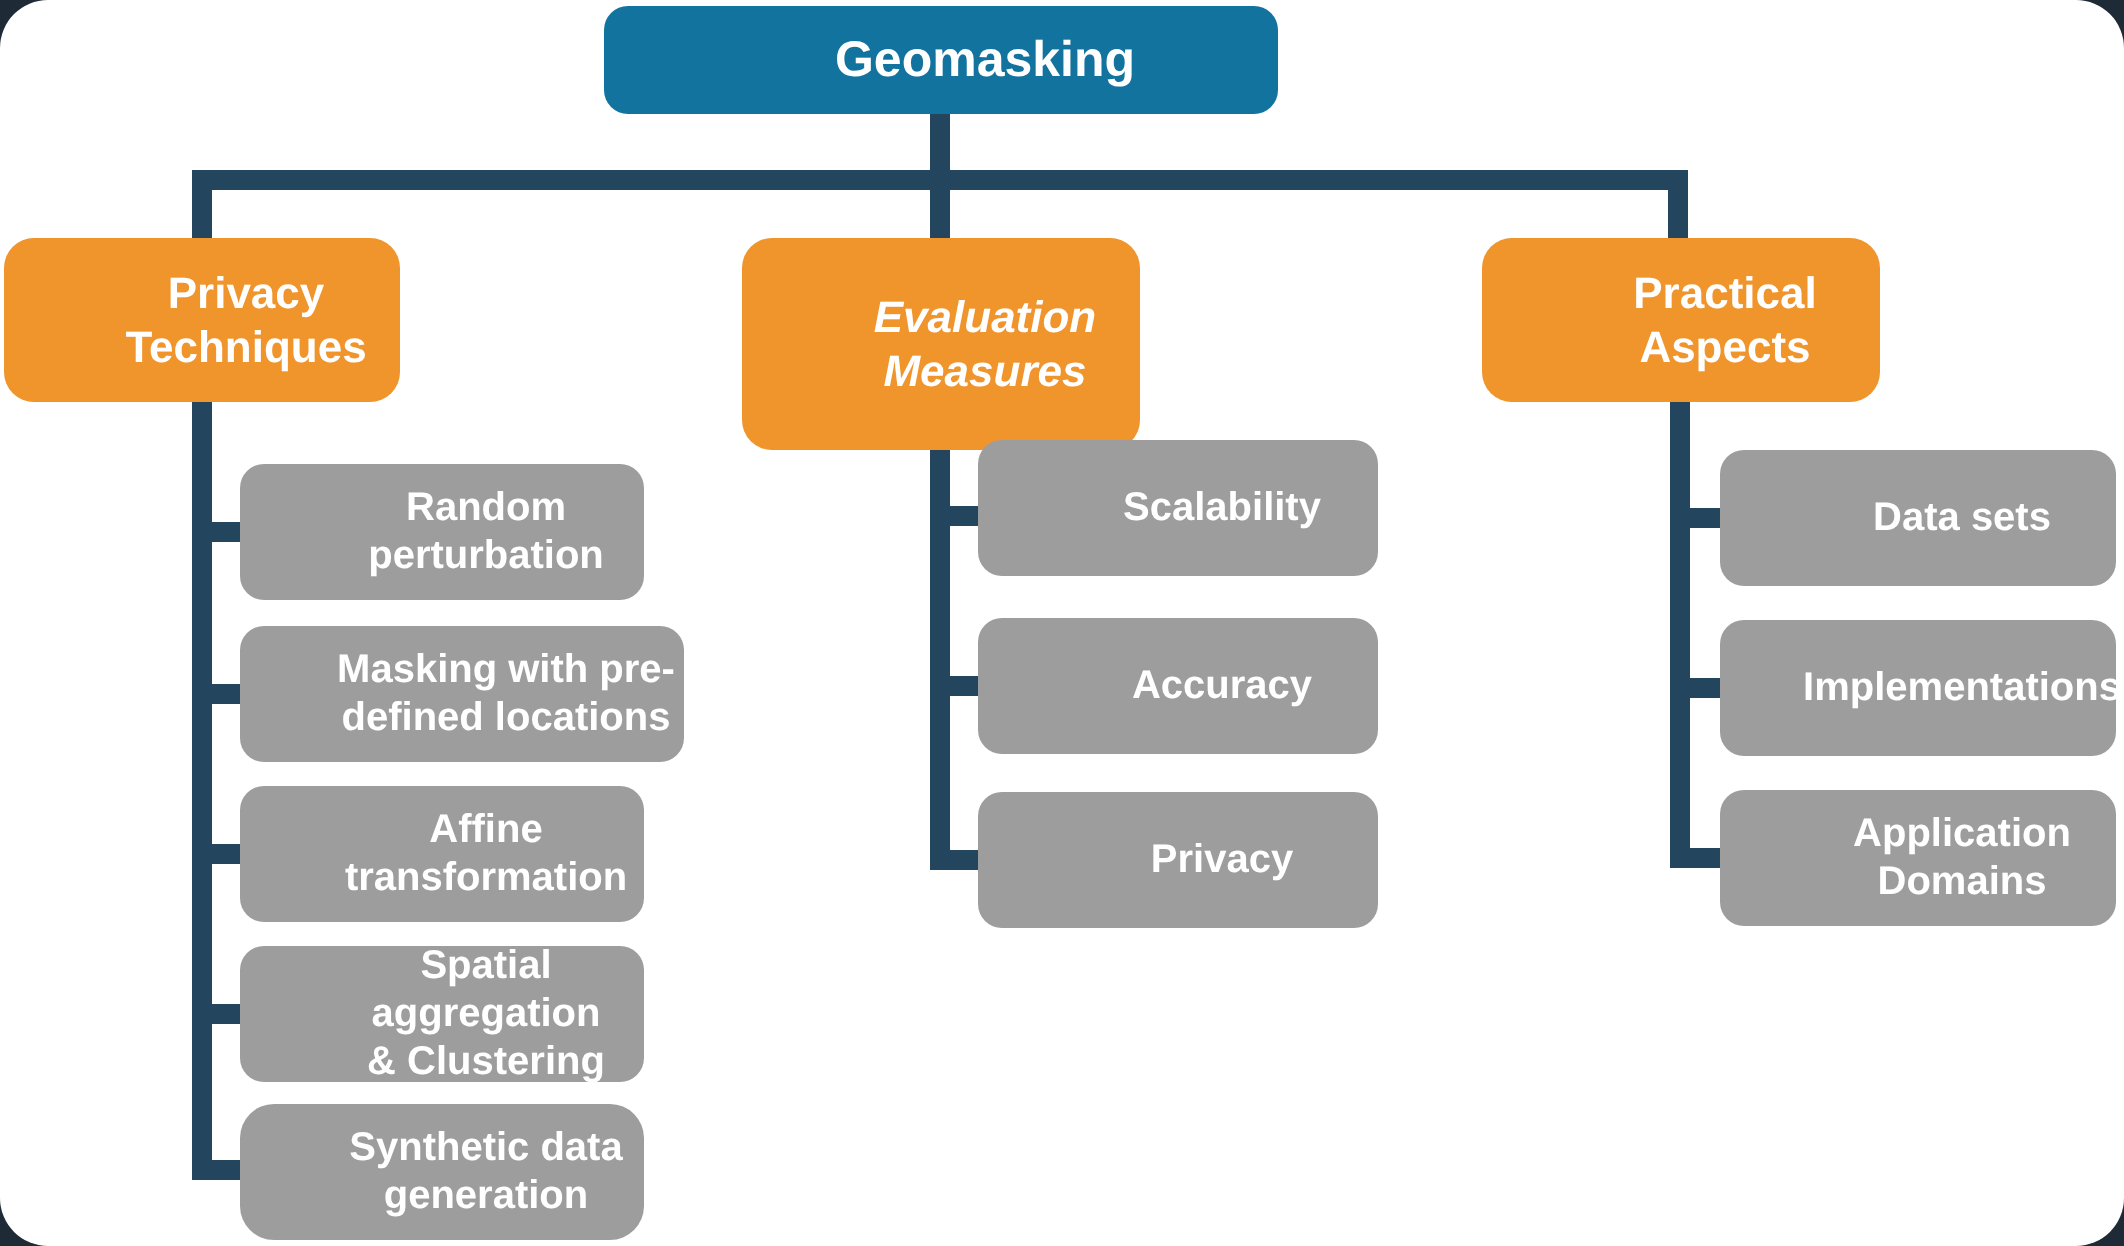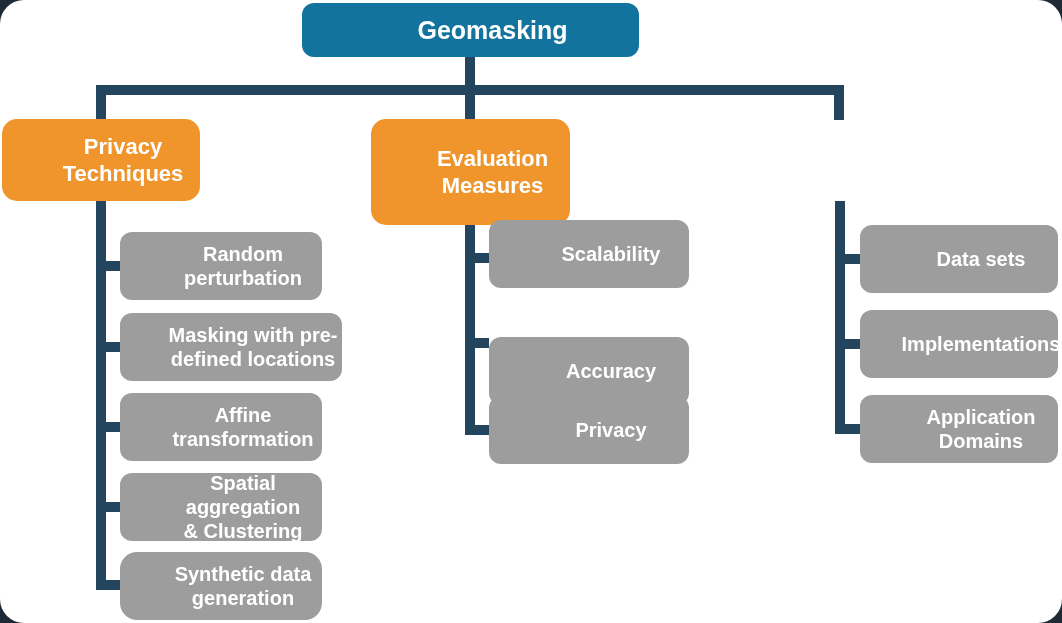--- a/index.html
+++ b/index.html
@@ -92,36 +92,38 @@
 
     <div class="conn" style="left:835px; top:201px; width:10px; height:233px;"></div>
     <div class="conn" style="left:835px; top:254px; width:25px; height:10px;"></div>
     <div class="conn" style="left:835px; top:339px; width:25px; height:10px;"></div>
     <div class="conn" style="left:835px; top:424px; width:25px; height:10px;"></div>
 
     <div class="node root" style="left:302px; top:3px; width:337px; height:54px;">Geomasking</div>
 
     <div class="node branch" style="left:2px; top:119px; width:198px; height:82px;">Privacy
 Techniques</div>
-    <div class="node branch" style="left:371px; top:119px; width:199px; height:106px;">Evaluation
+    <div class="node branch" style="left:371px; top:119px; width:199px; height:106px;font-style:italic;">Evaluation
 Measures</div>
+    <div class="node branch" style="left:741px; top:119px; width:199px; height:82px;">Practical
+Aspects</div>
 
     <div class="node leaf" style="left:120px; top:232px; width:202px; height:68px;">Random
 perturbation</div>
     <div class="node leaf" style="left:120px; top:313px; width:222px; height:68px;">Masking with pre-
 defined locations</div>
     <div class="node leaf" style="left:120px; top:393px; width:202px; height:68px;">Affine
 transformation</div>
     <div class="node leaf" style="left:120px; top:473px; width:202px; height:68px;">Spatial aggregation
 &amp; Clustering</div>
     <div class="node leaf" style="left:120px; top:552px; width:202px; height:68px;border-radius:17px;">Synthetic data
 generation</div>
 
     <div class="node leaf" style="left:489px; top:220px; width:200px; height:68px;">Scalability</div>
-    <div class="node leaf" style="left:489px; top:309px; width:200px; height:68px;margin-top:28px;">Accuracy</div>
+    <div class="node leaf" style="left:489px; top:309px; width:200px; height:68px;">Accuracy</div>
     <div class="node leaf" style="left:489px; top:396px; width:200px; height:68px;">Privacy</div>
 
     <div class="node leaf" style="left:860px; top:225px; width:198px; height:68px;">Data sets</div>
     <div class="node leaf" style="left:860px; top:310px; width:198px; height:68px;">Implementations</div>
     <div class="node leaf" style="left:860px; top:395px; width:198px; height:68px;">Application
 Domains</div>
 
   </div>
 </div>
 

